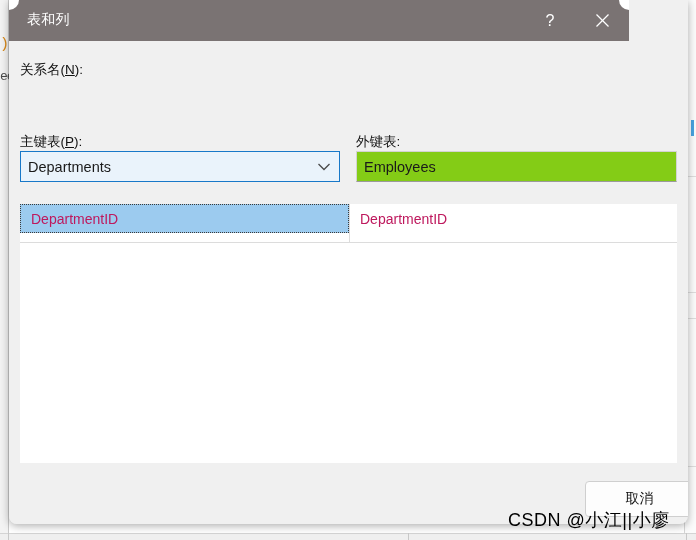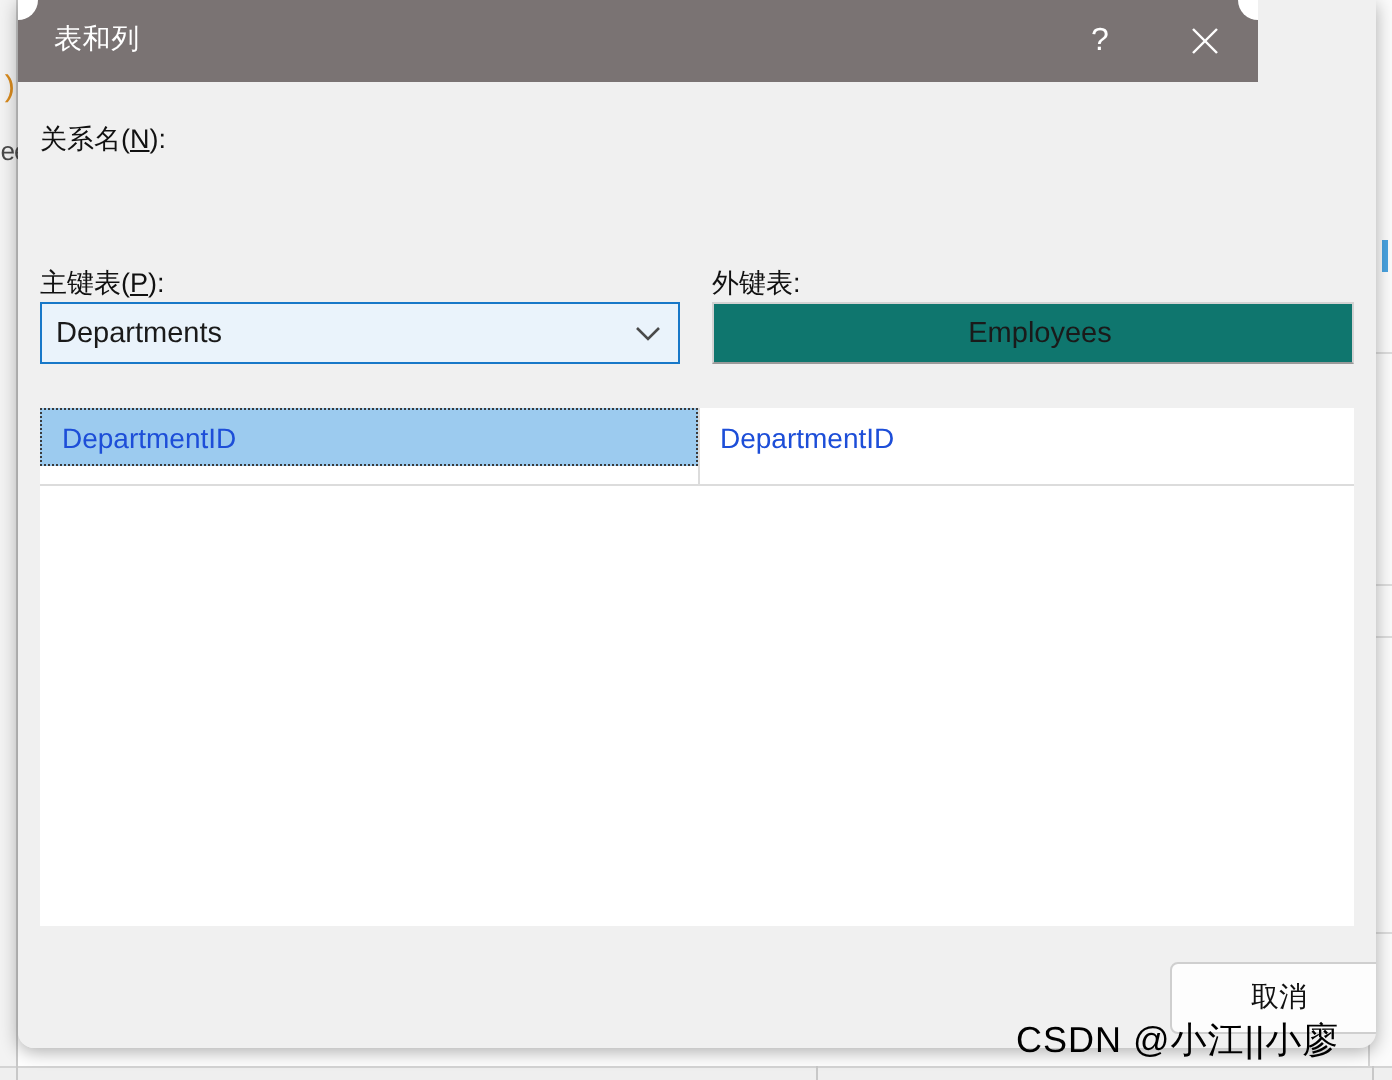--- a/index.html
+++ b/index.html
@@ -180,24 +180,23 @@
     border: 1px solid #cccccc;
     border-bottom: 1px solid #8a8a8a;
     box-sizing: border-box;
     display: flex;
     align-items: center;
     padding-left: 7px;
     font-size: 14.5px;
     color: #1a1a1a;
   }
   .textbox.readonly {
-    background: #0f766e;
+    background: #84cc16;
     border: 1px solid #d3d3d3;
     border-bottom: 1px solid #9a9a9a;
-    justify-content: center;
   }
 
   .combobox {
     position: absolute;
     background: #eaf3fb;
     border: 1px solid #1878c8;
     box-sizing: border-box;
     display: flex;
     align-items: center;
     padding-left: 7px;
@@ -244,21 +243,21 @@
     border-bottom: 1px solid #dcdcdc;
   }
   .grid-cell {
     position: absolute;
     top: 0;
     height: 29px;
     display: flex;
     align-items: center;
     padding-left: 10px;
     font-size: 14px;
-    color: #1d4ed8;
+    color: #be185d;
     box-sizing: border-box;
   }
   .grid-cell.c0 { left: 0px; width: 329px; }
   .grid-cell.c1 { left: 330px; width: 327px; }
   .grid-cell.selected {
     background: #9ccbef;
     border: 1px dotted #3a3a3a;
   }
 
   

